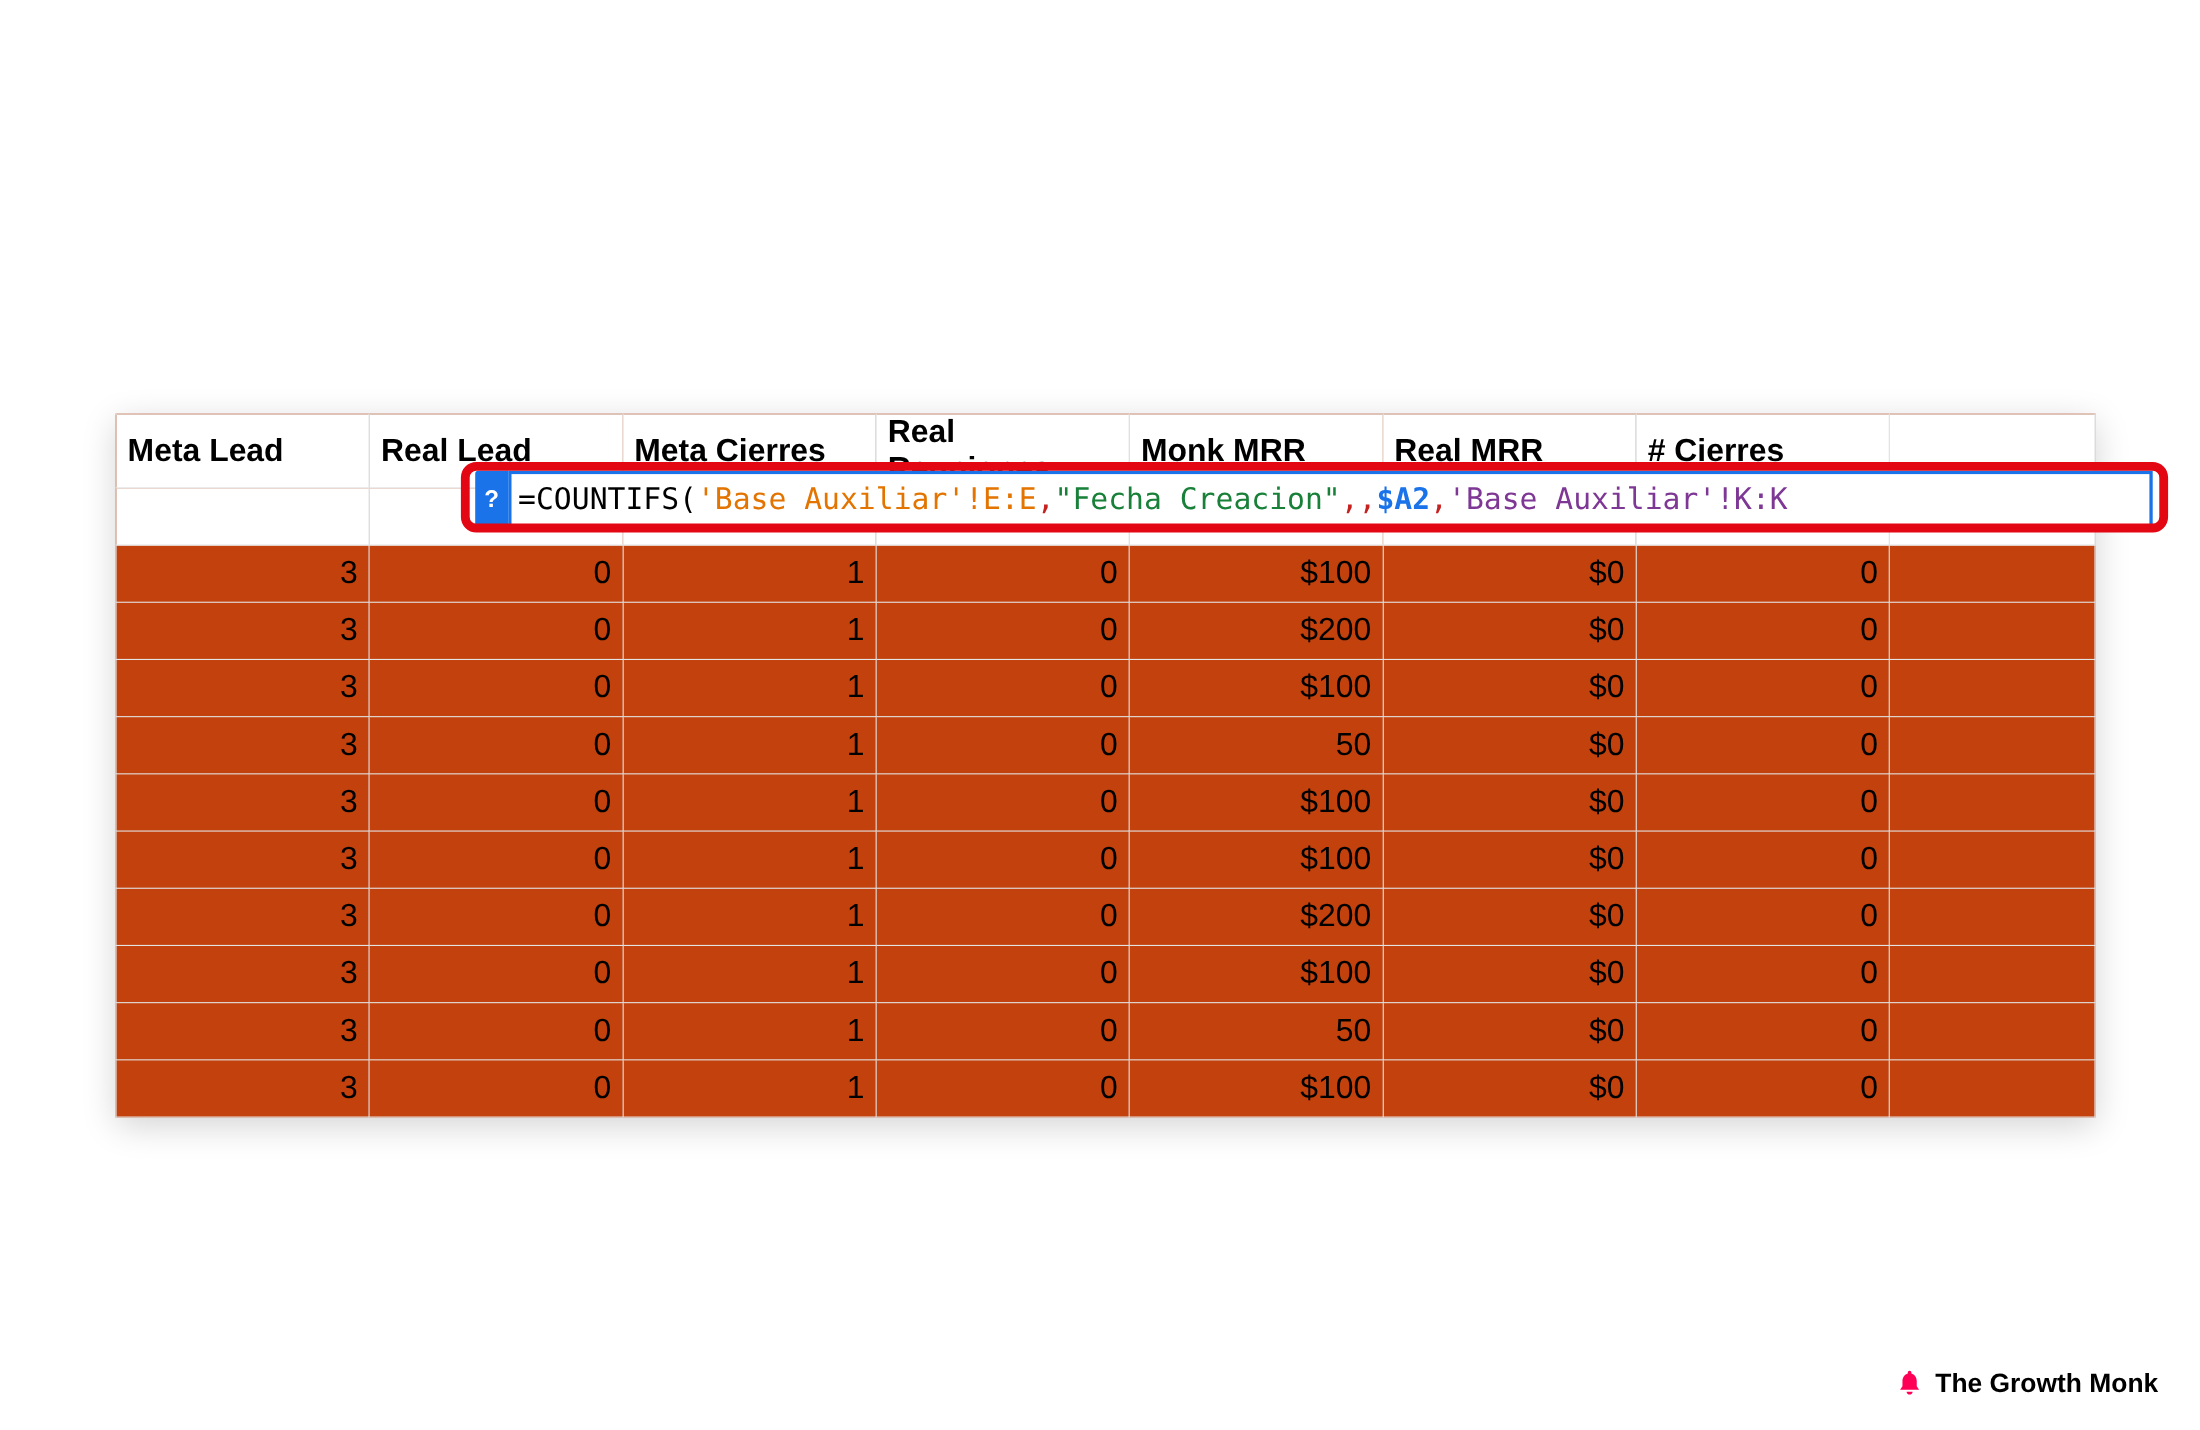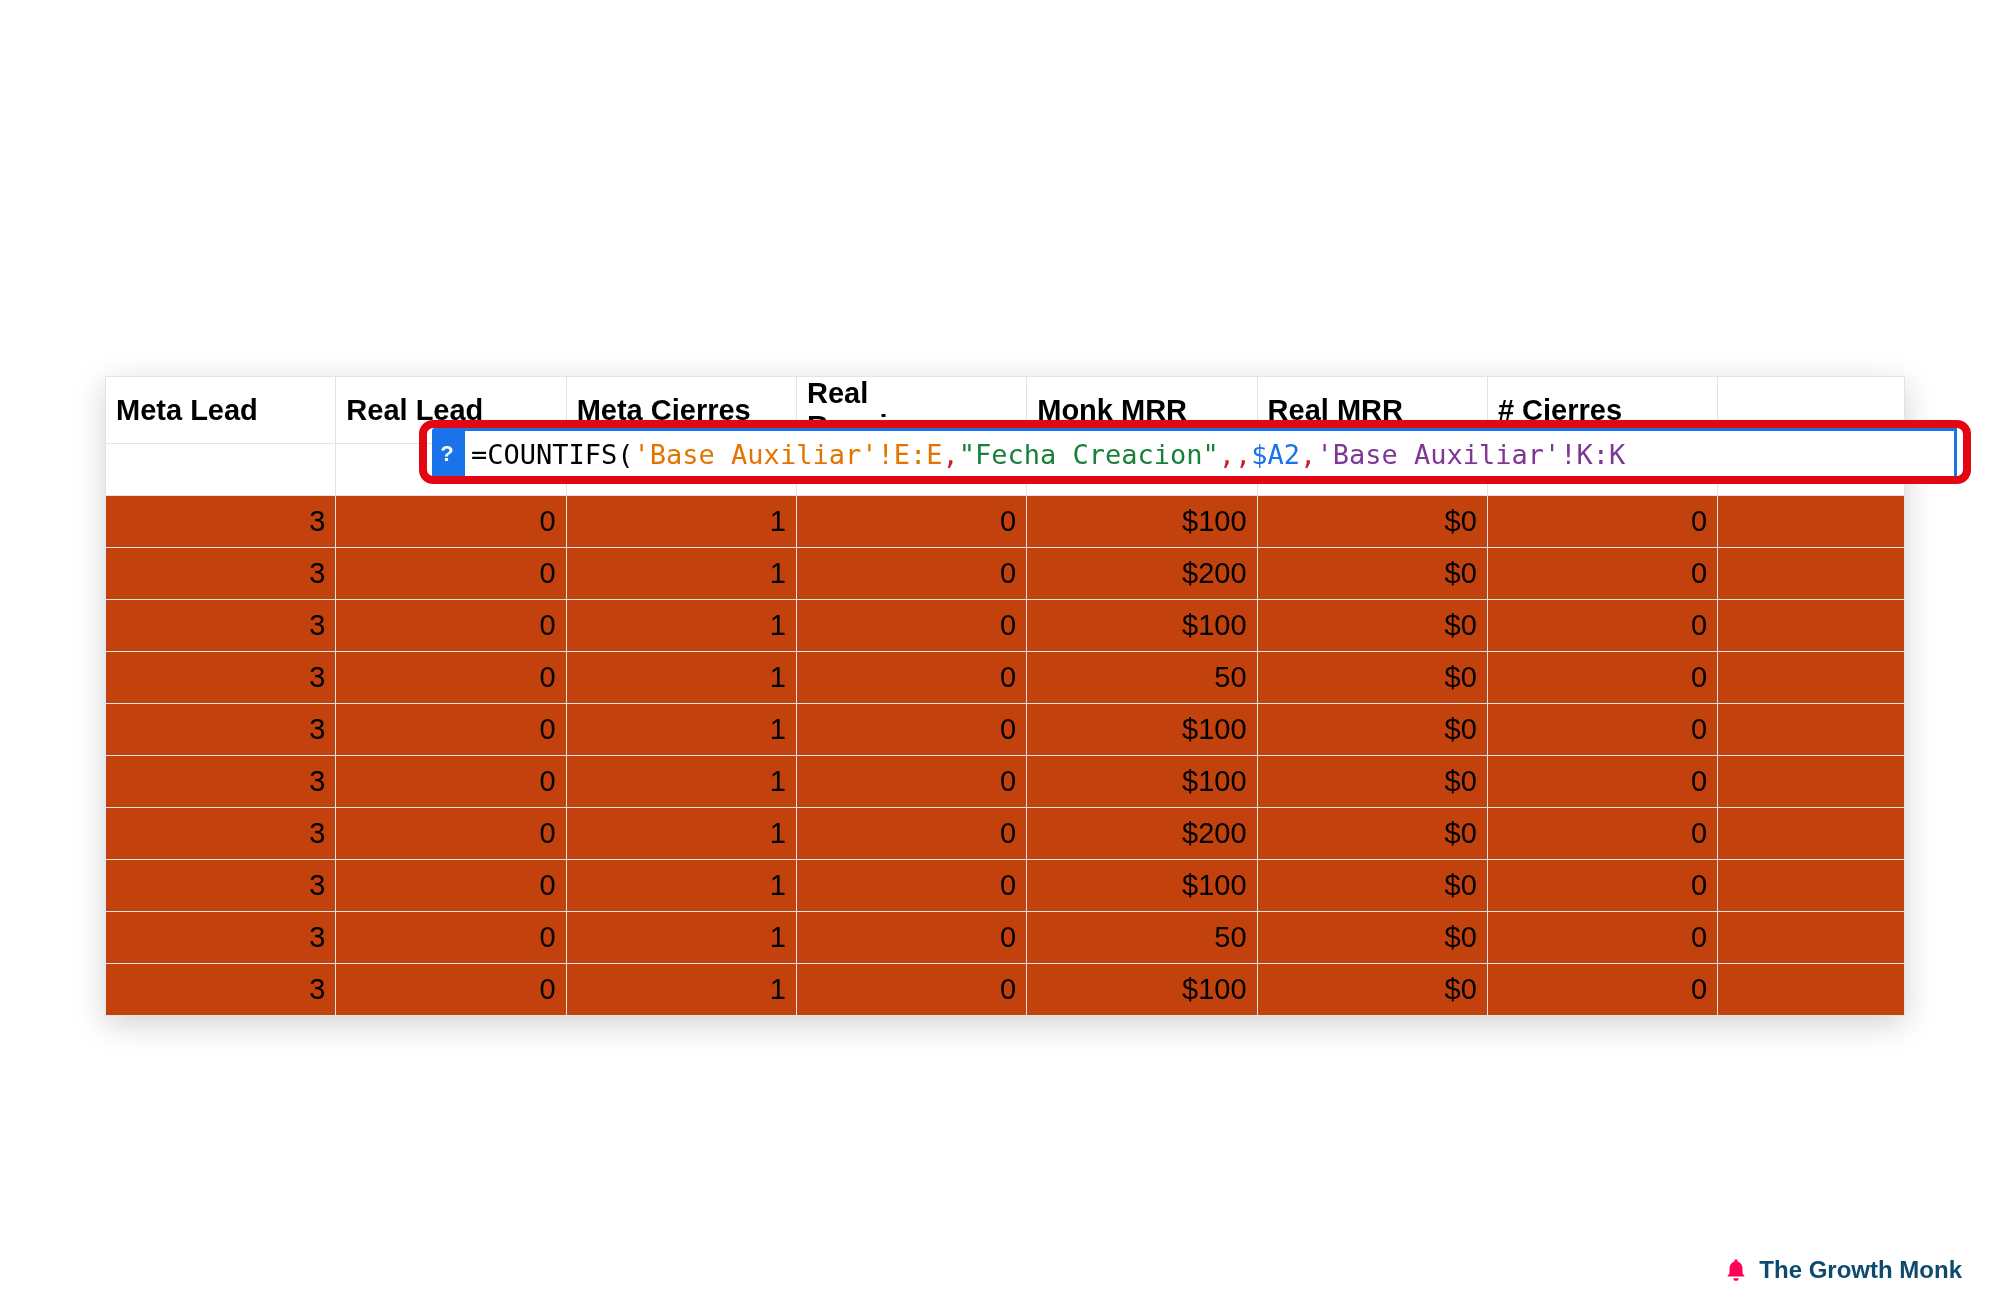--- a/index.html
+++ b/index.html
@@ -60,44 +60,44 @@
     font-family: "Menlo", "Consolas", monospace;
     font-size: 27px;
     white-space: nowrap;
     overflow: hidden;
   }
   .tok-fn   { color: #000; }
   .tok-par  { color: #000; }
   .tok-rng1 { color: #e37400; }  
   .tok-str  { color: #188038; }  
   .tok-rng2 { color: #7e3794; }  
-  .tok-cell { color: #1a73e8; }  
+  .tok-cell { color: #1a73e8; font-weight: bold; }  
   .tok-comma{ color: #c5221f; } 
 
   
   .red-box {
     position: absolute;
     left: 314px;
     top: 44px;
     width: 1552px;
     height: 64px;
     border: 8px solid #e30613;
     border-radius: 14px;
     pointer-events: none;
   }
 
   
   .brand {
     position: absolute;
     right: 38px;
-    bottom: 16px;
-    display: flex;
-    align-items: center;
+    bottom: 28px;
+    display: flex;
+    align-items: flex-start;
     gap: 10px;
-    color: #0c4a6e;
+    color: #000000;
     font-weight: 700;
     font-size: 24px;
   }
   .brand svg { width: 26px; height: 26px; }
 </style>
 </head>
 <body>
 <div class="canvas">
 
 <div class="sheet">

